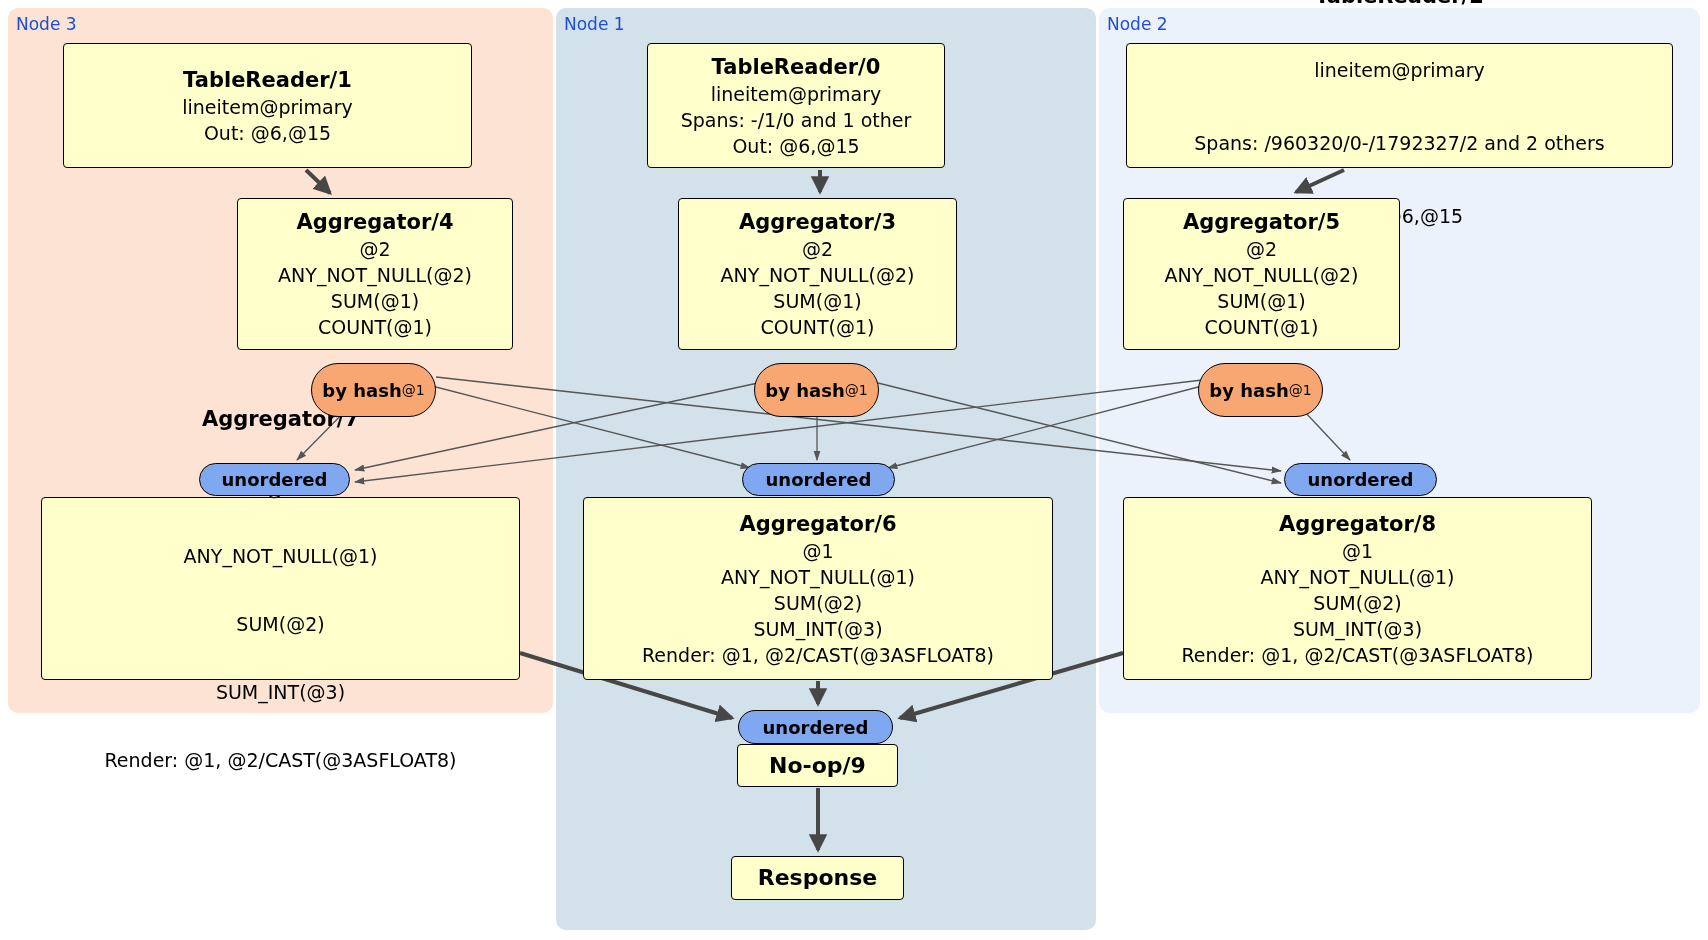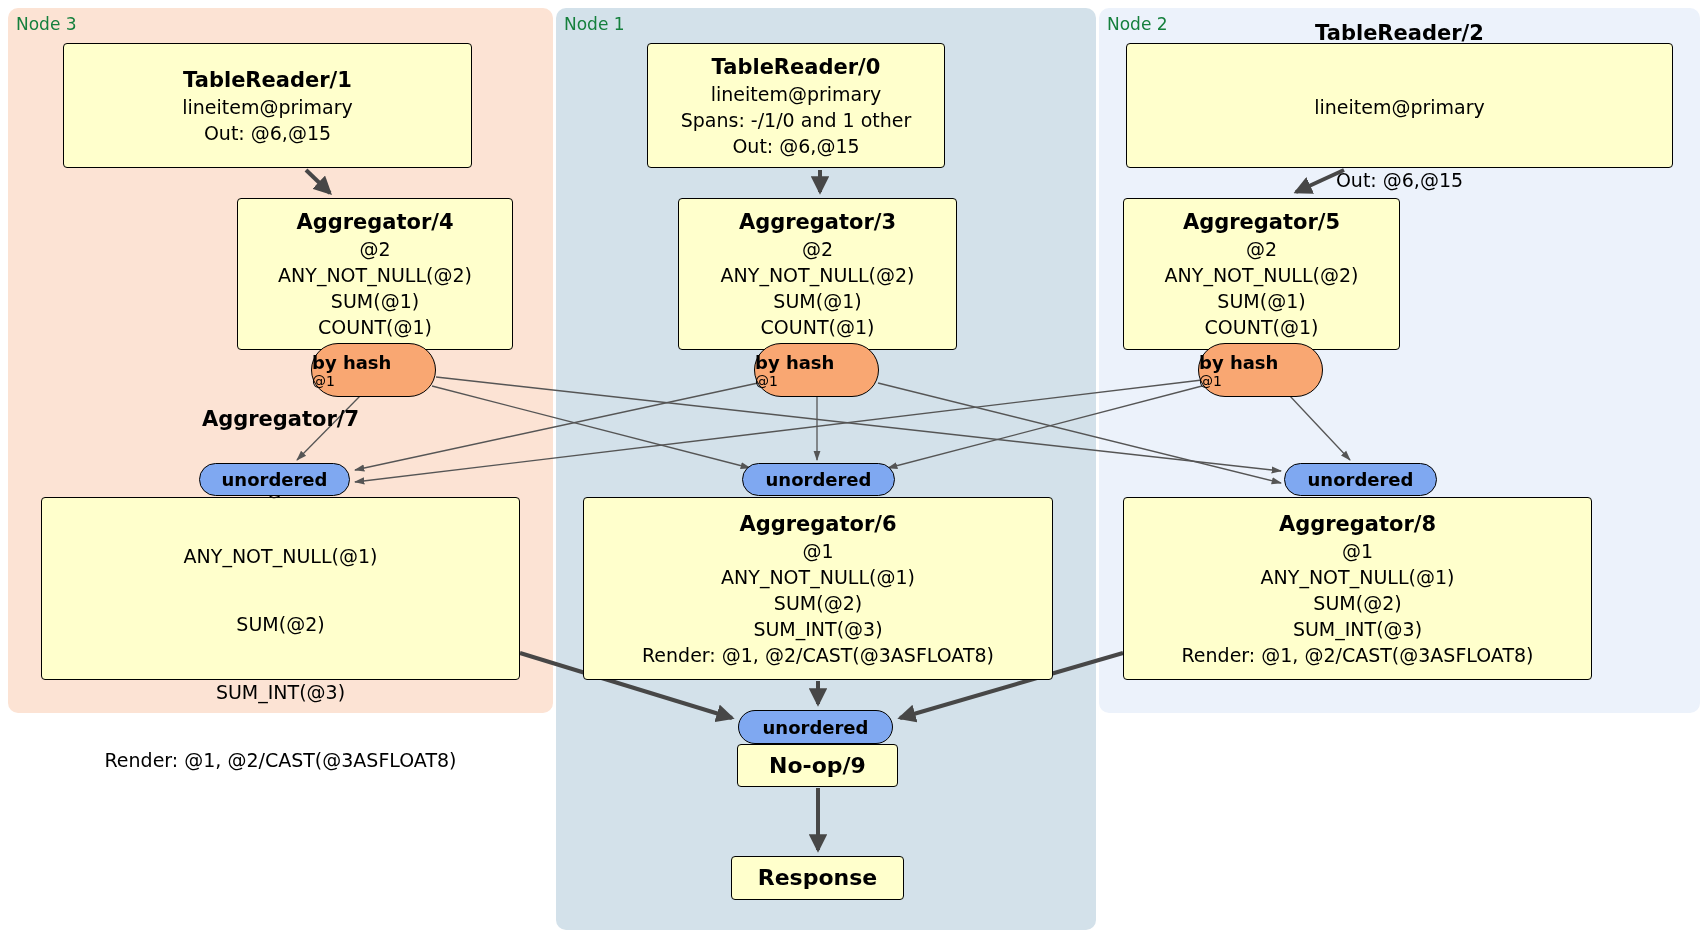--- a/index.html
+++ b/index.html
@@ -1,37 +1,37 @@
 <!DOCTYPE html>
 <html style="--node3_bg: #fce3d4; --node1_bg: #d3e1ea; --node2_bg: #ecf2fb; --box_bg: #ffffcc; --box_border: #000000; --router_bg: #f9a772; --sync_bg: #7fa8f1; --edge: #555555; --edge_thick: #474747;"><head>
 <meta charset="utf-8">
 <style>
   html,body{margin:0;padding:0;background:#ffffff;}
   body{font-family:"DejaVu Sans","Liberation Sans",sans-serif;color:#000;}
   .canvas{position:relative;width:1708px;height:940px;background:#fff;overflow:hidden;}
 
   .region{position:absolute;border-radius:10px;}
-  .region-label{position:absolute;left:8px;top:6px;font-size:17px;color:#15803d;white-space:nowrap;}
+  .region-label{position:absolute;left:8px;top:6px;font-size:17px;color:#1d4ed8;white-space:nowrap;}
   #region-node3{left:8px;top:8px;width:545px;height:705px;background:var(--node3_bg);}
   #region-node1{left:556px;top:8px;width:540px;height:922px;background:var(--node1_bg);}
   #region-node2{left:1099px;top:8px;width:601px;height:705px;background:var(--node2_bg);}
 
   svg.edges{position:absolute;left:0;top:0;pointer-events:none;}
   .edge-thin{stroke:var(--edge);stroke-width:1.3px;fill:none;}
   .edge-thick{stroke:var(--edge_thick);stroke-width:4px;fill:none;}
   .arrow-fill{fill:var(--edge);}
   .arrow-fill-thick{fill:var(--edge_thick);}
 
   .proc{position:absolute;background:var(--box_bg);border:1.6px solid var(--box_border);border-radius:4px;
         display:flex;flex-direction:column;justify-content:center;align-items:center;text-align:center;box-sizing:border-box;}
   .proc-title{font-weight:bold;font-size:21px;line-height:28px;white-space:nowrap;}
   .proc-line{font-size:19px;line-height:26px;white-space:nowrap;}
 
   .router{position:absolute;background:var(--router_bg);border:1.6px solid var(--box_border);border-radius:27px;
-          display:flex;flex-direction:column;justify-content:center;align-items:flex-start;box-sizing:border-box;}
+          display:flex;flex-direction:row;justify-content:center;align-items:center;box-sizing:border-box;margin-top:20px;}
   .router-label{font-weight:bold;font-size:18px;line-height:21px;white-space:nowrap;}
   .router-detail{font-size:14px;line-height:16px;white-space:nowrap;}
 
   .sync{position:absolute;background:var(--sync_bg);border:1.6px solid var(--box_border);border-radius:17px;
         display:flex;justify-content:center;align-items:center;font-weight:bold;font-size:18px;box-sizing:border-box;white-space:nowrap;}
 
   
   #tr1{left:63px;top:43px;width:409px;height:125px;}
   #tr0{left:647px;top:43px;width:298px;height:125px;}
   #tr2{left:1126px;top:43px;width:547px;height:125px;gap:47px;}
@@ -109,20 +109,21 @@
   <div class="proc" id="tr0">
     <div class="proc-title">TableReader/0</div>
     <div class="proc-line">lineitem@primary</div>
     <div class="proc-line">Spans: -/1/0 and 1 other</div>
     <div class="proc-line">Out: @6,@15</div>
   </div>
 
   <div class="proc" id="tr2">
     <div class="proc-title">TableReader/2</div>
     <div class="proc-line">lineitem@primary</div>
+    <div class="proc-line">Spans: /960320/0-/1792327/2 and 2 others</div>
     <div class="proc-line">Out: @6,@15</div>
   </div>
 
   <div class="proc" id="agg4">
     <div class="proc-title">Aggregator/4</div>
     <div class="proc-line">@2</div>
     <div class="proc-line">ANY_NOT_NULL(@2)</div>
     <div class="proc-line">SUM(@1)</div>
     <div class="proc-line">COUNT(@1)</div>
   </div>

